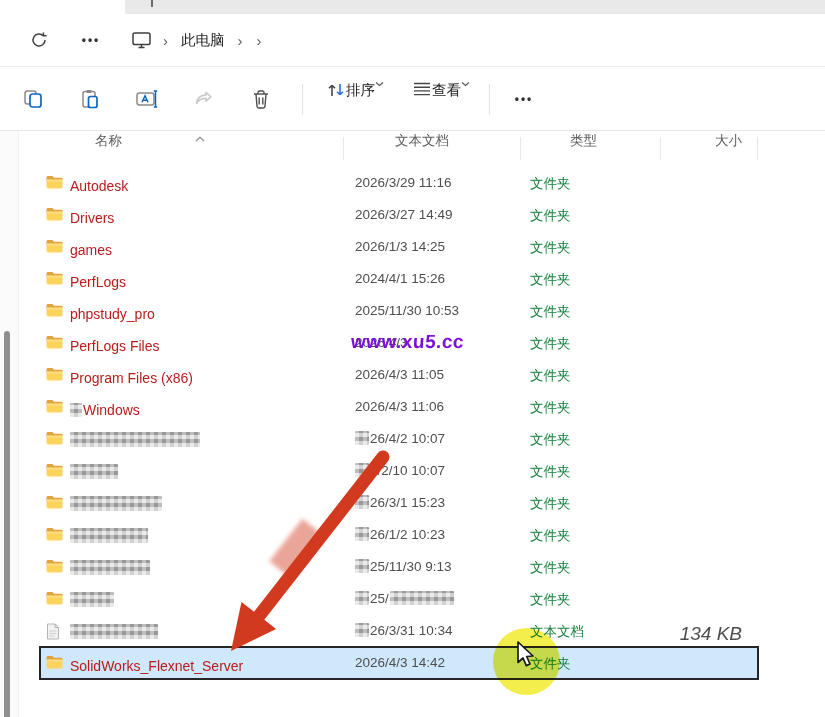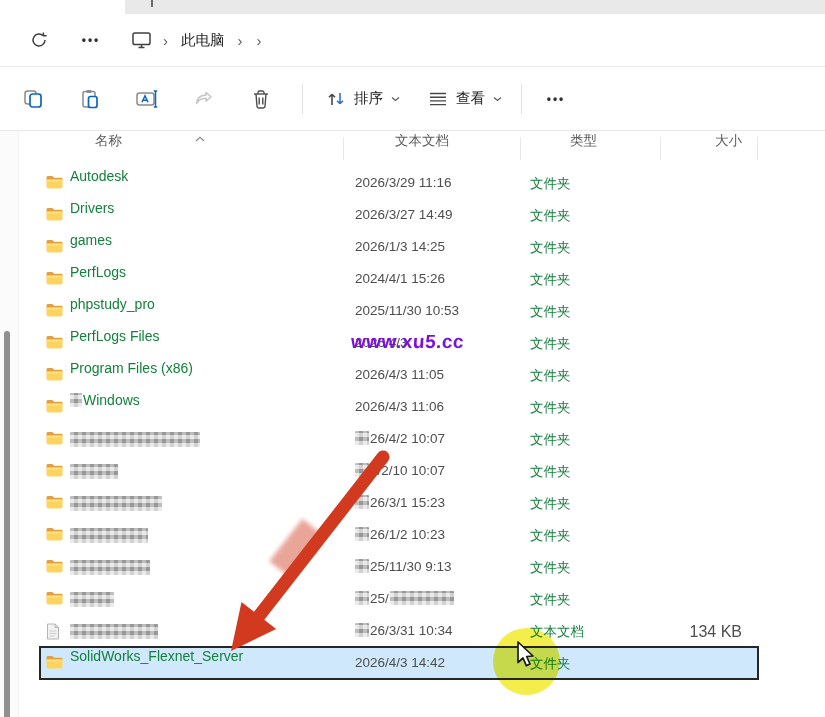--- a/index.html
+++ b/index.html
@@ -14,39 +14,39 @@
           border-bottom:1px solid #ebebeb;display:flex;align-items:center;padding-left:24px;box-sizing:border-box;}
   .nav-ic{display:flex;align-items:center;justify-content:center;width:30px;height:30px;border-radius:4px;}
   .dots{font-size:12px;letter-spacing:2px;color:#333;font-weight:bold;}
   .crumb{font-size:14.5px;color:#1f1f1f;padding:4px 6px;border-radius:4px;white-space:nowrap;}
   .crumb-sep{color:#5a5a5a;font-size:15px;padding:0 7px;}
   
   .toolbar{position:absolute;top:67px;left:0;right:0;height:64px;background:#fff;
            border-bottom:1px solid #e7e7e7;display:flex;align-items:center;padding-left:15px;box-sizing:border-box;}
   .tbtn{width:36px;height:36px;display:flex;align-items:center;justify-content:center;border-radius:4px;margin-right:21px;}
   .vdiv{width:1px;height:30px;background:#e2e2e2;margin:0 12px 0 2px;}
-  .ddbtn{display:flex;align-items:center;gap:8px;padding:0 11px;height:36px;border-radius:4px;
+  .ddbtn{display:flex;align-items:flex-start;padding:0 11px;height:36px;border-radius:4px;
          font-size:14.5px;color:#1f1f1f;margin-right:6px;}
   
   .gutter{position:absolute;left:0;top:131px;bottom:0;width:18px;background:#fbfbfb;border-right:1px solid #f1f1f1;}
   .vthumb{position:absolute;left:4px;top:200px;width:6px;height:452px;background:#8f8f8f;border-radius:3px;}
   
   .lheader{position:absolute;top:132px;left:19px;right:0;height:32px;font-size:13.5px;color:#5d5d5d;}
   .hcell{position:absolute;top:0;cursor:default;white-space:nowrap;margin-left:40px;}
   .hdiv{position:absolute;top:5px;width:1px;height:23px;background:#e8e8e8;}
   .hcaret{position:absolute;left:176px;top:-2px;}
   
   .rows{position:absolute;top:167px;left:0;right:0;}
   .frow{position:relative;height:32px;margin-left:40px;width:718px;font-size:14px;box-sizing:border-box;}
   .frow.selected{background:#cfe8fb;outline:2px solid #262626;outline-offset:-1px;}
   .fico{position:absolute;left:6px;top:8px;line-height:0;}
-  .fname{position:absolute;left:30px;top:1px;color:#15803d;white-space:nowrap;}
+  .fname{position:absolute;left:30px;top:11px;color:#b91c1c;white-space:nowrap;}
   .fdate{position:absolute;left:315px;top:8px;font-size:13.5px;color:#4e4e4e;white-space:nowrap;text-align:center;}
   .ftype{position:absolute;left:490px;top:8px;font-size:13.5px;color:#15803d;white-space:nowrap;}
-  .fsize{position:absolute;left:540px;top:8px;width:162px;text-align:right;font-size:16px;color:#4e4e4e;}
+  .fsize{position:absolute;left:540px;top:8px;width:162px;text-align:right;font-size:19px;color:#4e4e4e;font-style:italic;}
   
   .blob{display:inline-block;height:14px;border-radius:1px;vertical-align:-2px;background-color:#c6c6c6;
         background-image:repeating-linear-gradient(0deg,rgba(255,255,255,.45) 0 4px,rgba(60,60,60,.18) 4px 8px),
                          repeating-linear-gradient(90deg,rgba(255,255,255,.35) 0 4px,rgba(80,80,80,.22) 4px 8px);
         filter:blur(.4px);}
   .nameblob{position:absolute;left:30px;top:9px;height:15px;}
   .leadblob{width:14px;margin-right:1px;}
   
   .watermark{position:absolute;left:351px;top:331px;font-size:19px;font-weight:bold;
              transform:skewX(-4deg);letter-spacing:.5px;}

